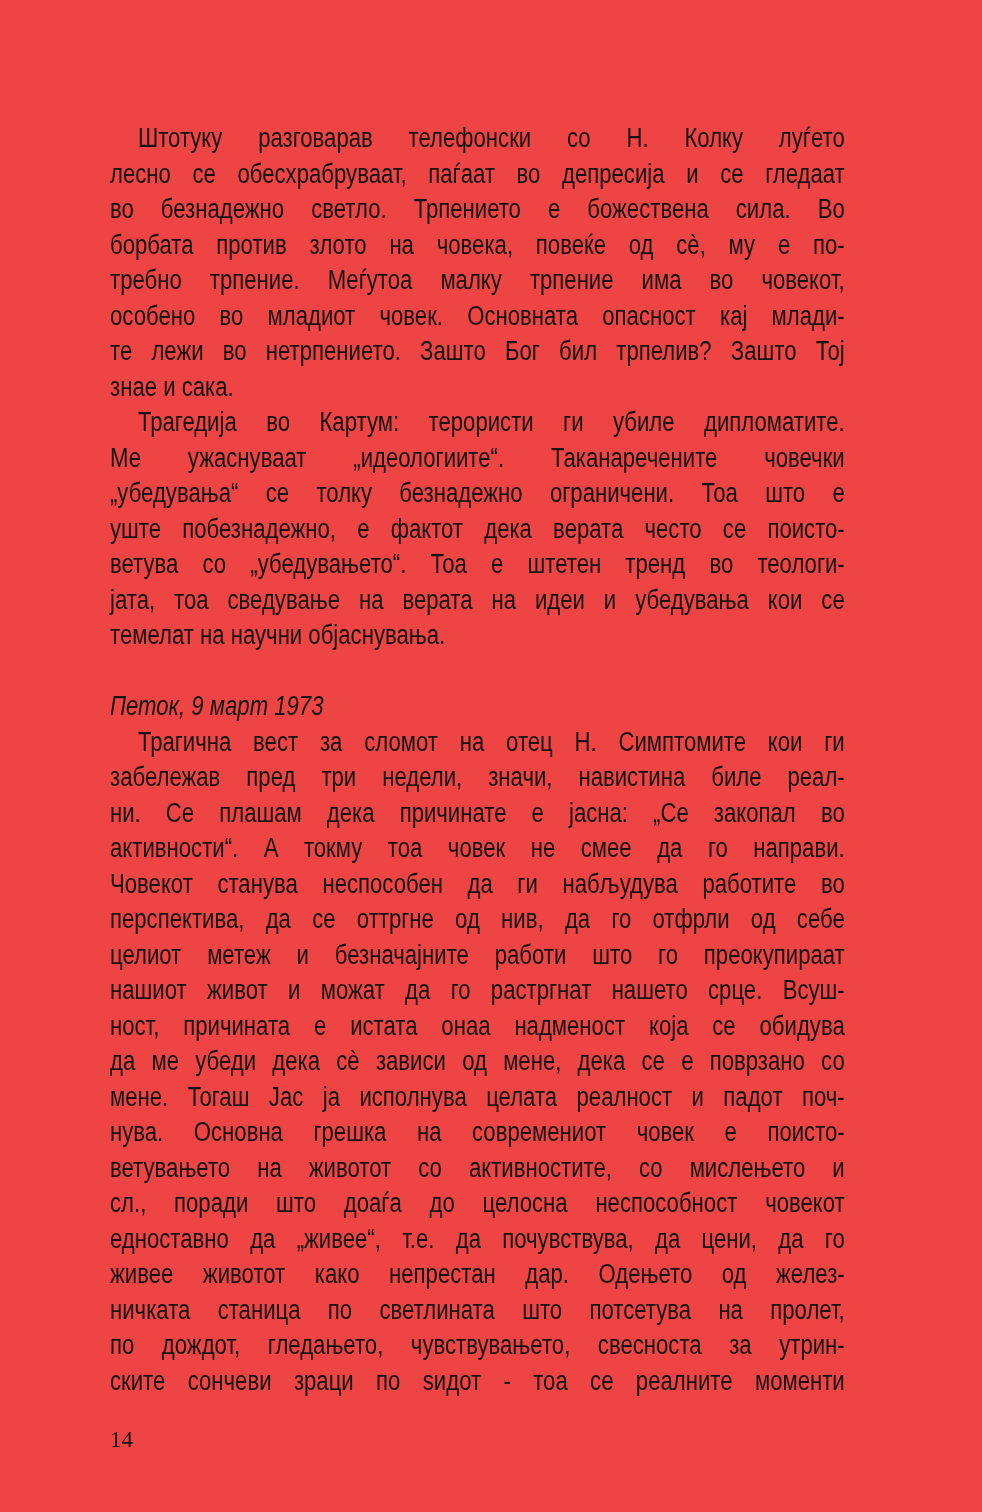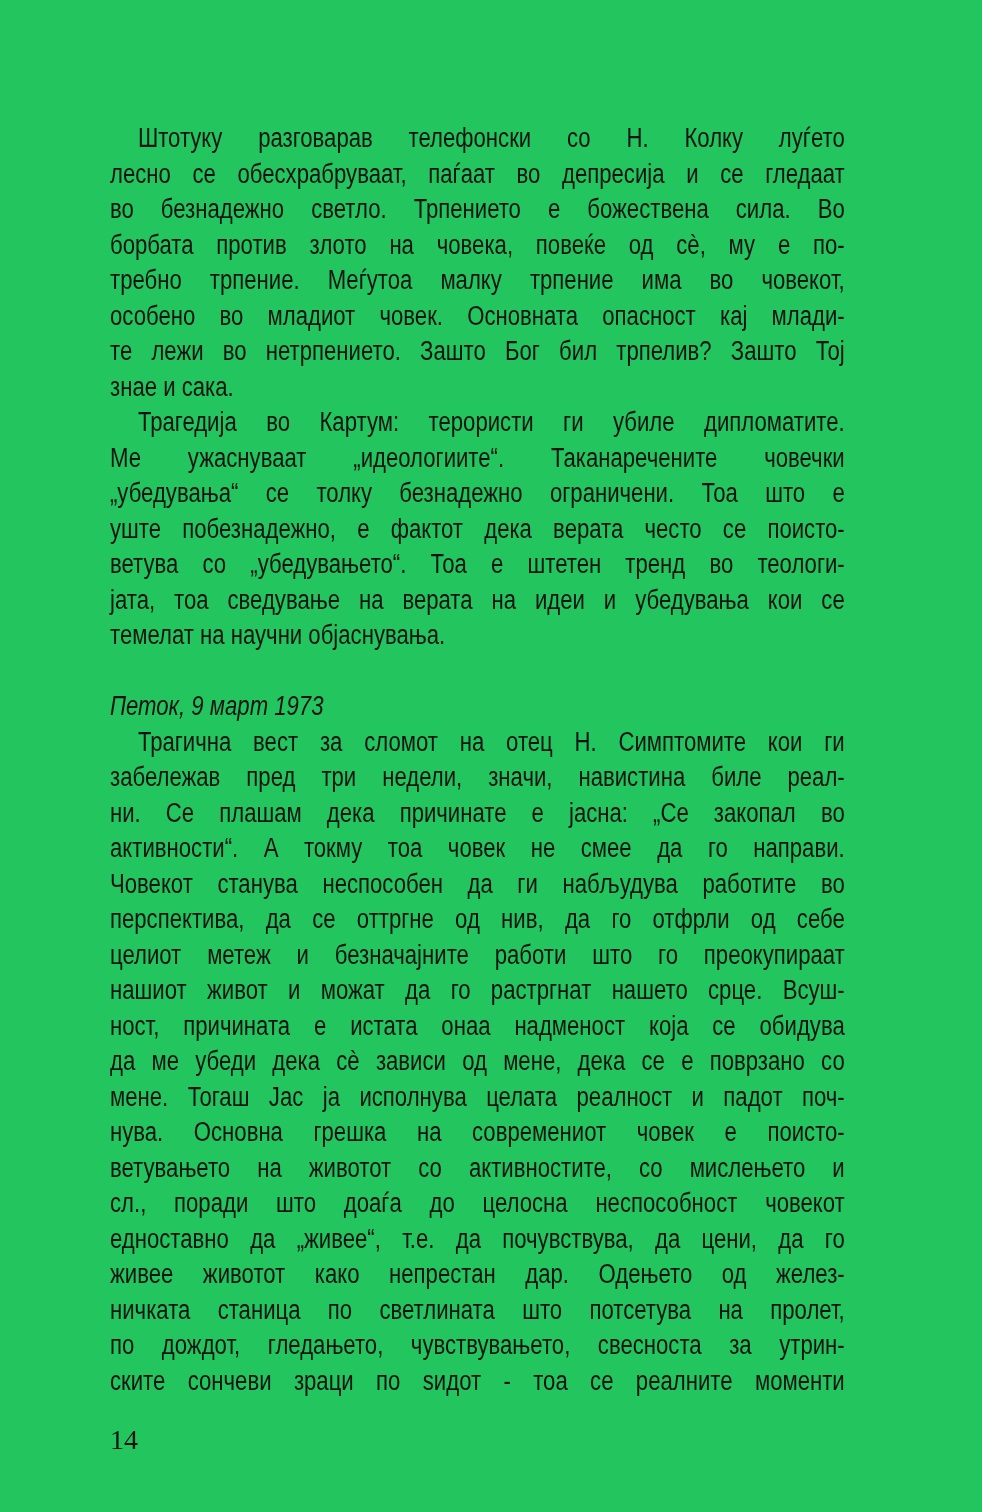--- a/index.html
+++ b/index.html
@@ -39,28 +39,28 @@
     min-height: 35.5px;
   }
   .spacer {
     height: 35.5px;
   }
   .page-number {
     position: absolute;
     left: 110px;
     top: 1424px;
     font-family: "Liberation Serif", serif;
-    font-size: 28px;
+    font-size: 23px;
     line-height: 32px;
   }
 </style>
 </head>
 <body>
 
-<div class="page" style="background: #22c55e; color: rgb(20, 20, 20);">
+<div class="page" style="background: #ef4444; color: rgb(20, 20, 20);">
   <div class="text-area" id="text-root">
       <div>
         <div class="line justify indent">Штотуку разговарав телефонски со Н. Колку луѓето</div>
         <div class="line justify">лесно се обесхрабруваат, паѓаат во депресија и се гледаат</div>
         <div class="line justify">во безнадежно светло. Трпението е божествена сила. Во</div>
         <div class="line justify">борбата против злото на човека, повеќе од сè, му е по-</div>
         <div class="line justify">требно трпение. Меѓутоа малку трпение има во човекот,</div>
         <div class="line justify">особено во младиот човек. Основната опасност кај млади-</div>
         <div class="line justify">те лежи во нетрпението. Зашто Бог бил трпелив? Зашто Тој</div>
         <div class="line">знае и сака.</div>

